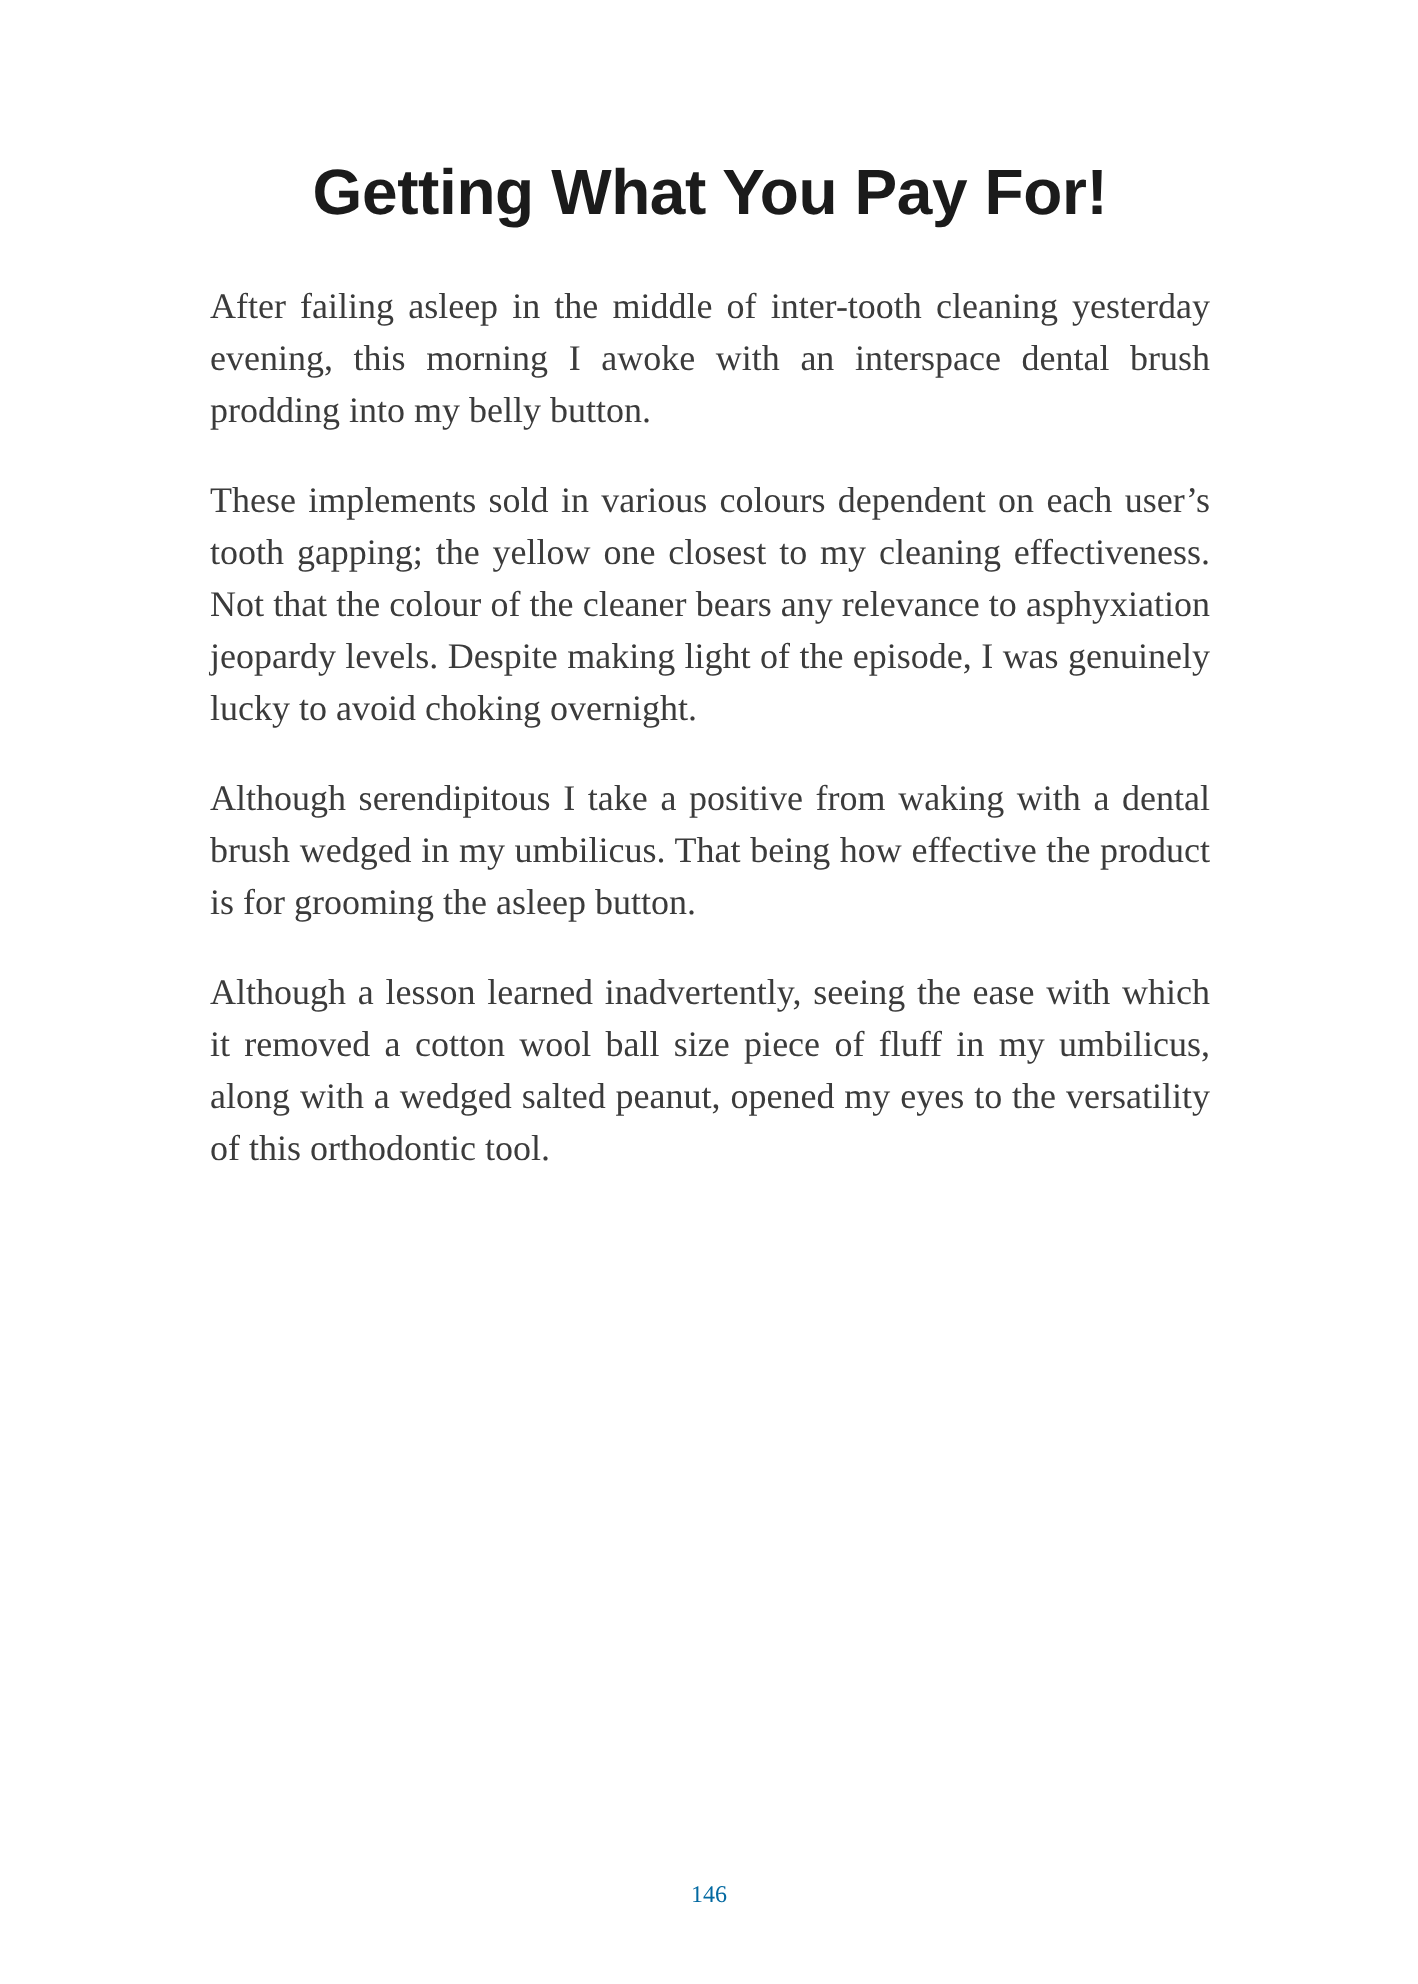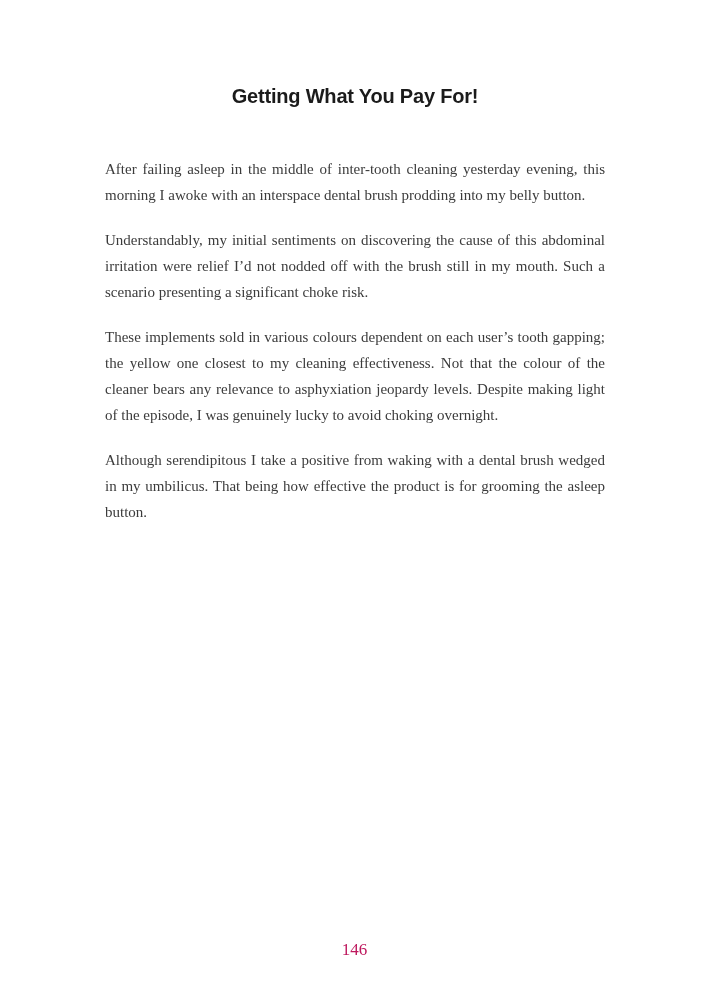--- a/index.html
+++ b/index.html
@@ -24,62 +24,62 @@
 
   .content {
     position: absolute;
     left: 105px;
     top: 0;
     width: 500px;
   }
 
   .title {
     margin-top: 80px;
-    margin-bottom: 44px;
+    margin-bottom: 28px;
     font-family: "Liberation Sans", "DejaVu Sans", sans-serif;
     font-weight: 700;
-    font-size: 20px;
+    font-size: 32px;
     line-height: 32px;
     letter-spacing: -0.2px;
     text-align: center;
     color: #1b1b1b;
   }
 
   .body-text p {
     font-family: "Liberation Serif", serif;
-    font-size: 15px;
+    font-size: 18px;
     line-height: 26px;
     text-align: justify;
     text-justify: inter-word;
     color: #3b3b3b;
     margin-bottom: 19px;
   }
 
   .page-number {
     position: absolute;
     top: 940px;
     left: 0;
     width: 100%;
     text-align: center;
     font-family: "Liberation Serif", serif;
-    font-size: 17px;
-    color: #be185d;
+    font-size: 12px;
+    color: #0369a1;
   }
 </style>
 </head>
 <body>
 
 <div class="page">
   <div class="content">
 
     <h1 class="title">Getting What You Pay For!</h1>
 
     <div class="body-text">
       <p>After failing asleep in the middle of inter-tooth cleaning yesterday evening, this morning I awoke with an interspace dental brush prodding into my belly button.</p>
-      <p>Understandably, my initial sentiments on discovering the cause of this abdominal irritation were relief I’d not nodded off with the brush still in my mouth. Such a scenario presenting a significant choke risk.</p>
       <p>These implements sold in various colours dependent on each user’s tooth gapping; the yellow one closest to my cleaning effectiveness. Not that the colour of the cleaner bears any relevance to asphyxiation jeopardy levels. Despite making light of the episode, I was genuinely lucky to avoid choking overnight.</p>
       <p>Although serendipitous I take a positive from waking with a dental brush wedged in my umbilicus. That being how effective the product is for grooming the asleep button.</p>
+      <p>Although a lesson learned inadvertently, seeing the ease with which it removed a cotton wool ball size piece of fluff in my umbilicus, along with a wedged salted peanut, opened my eyes to the versatility of this orthodontic tool.</p>
     </div>
 
   </div>
 
   <div class="page-number">146</div>
 </div>
 
 </body></html>

